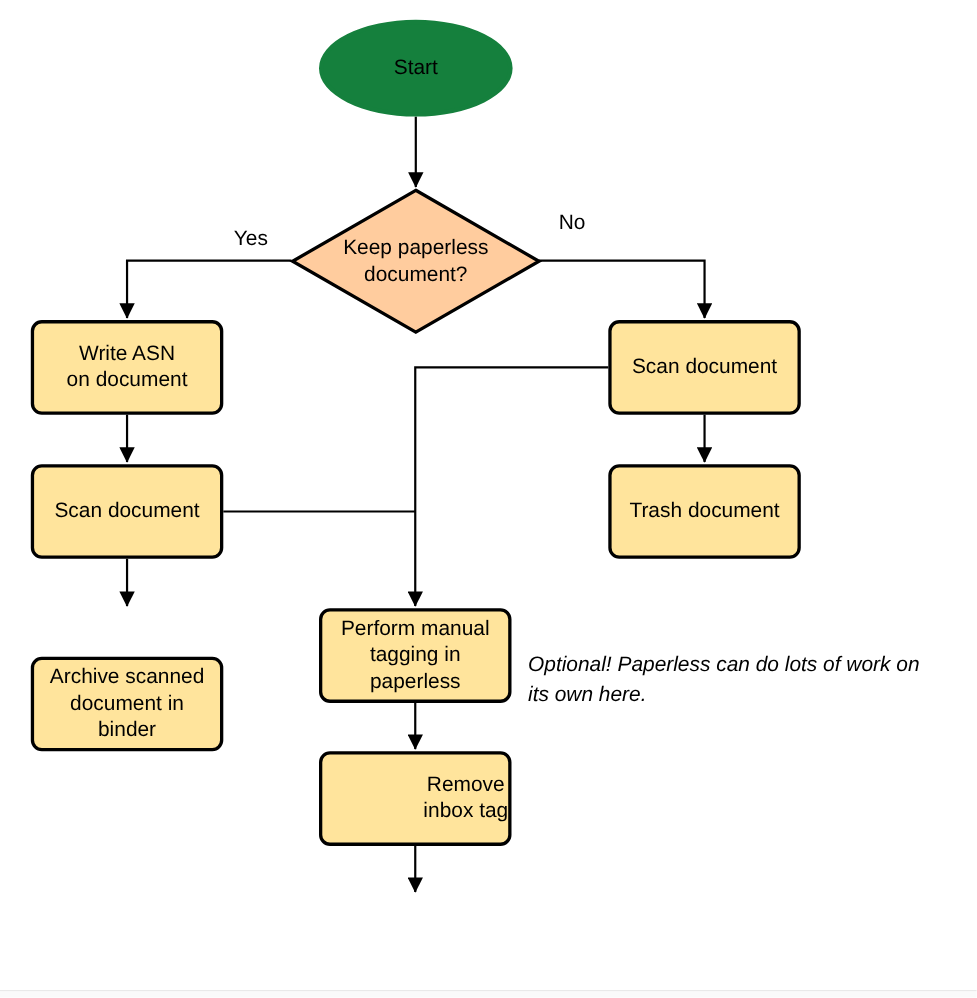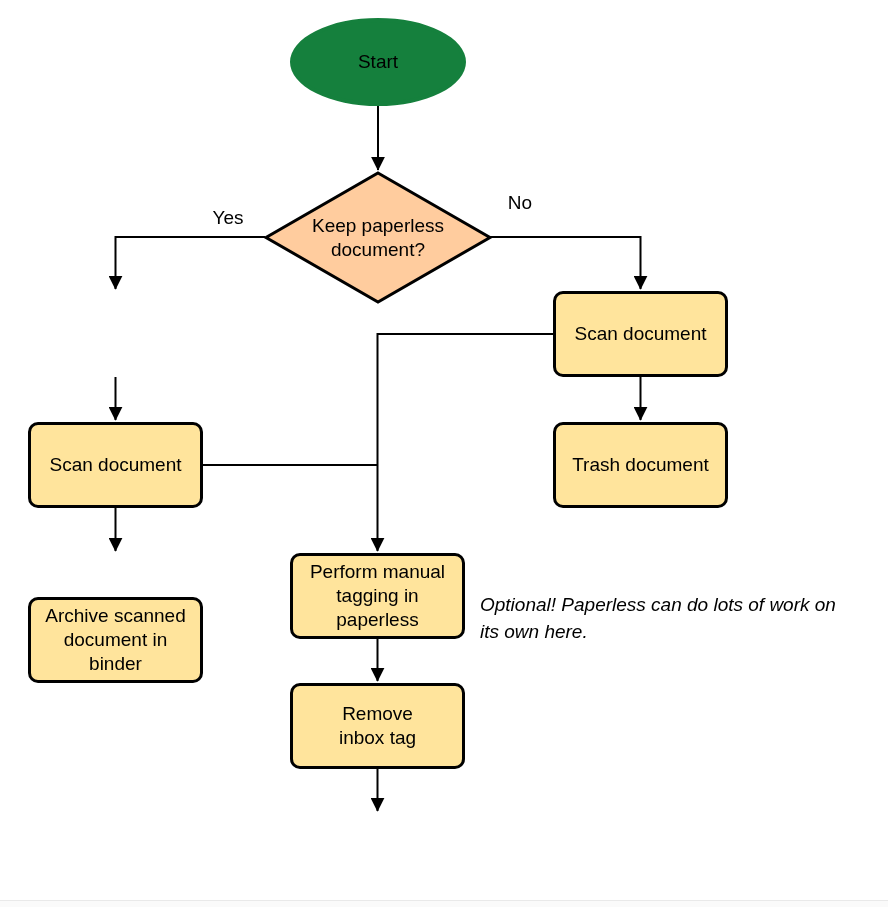--- a/index.html
+++ b/index.html
@@ -106,20 +106,24 @@
     <svg width="230" height="135">
       <polygon points="115,3 227,67.5 115,132 3,67.5" style="fill:#ffcc9e;stroke:#000000;stroke-width:3"></polygon>
     </svg>
     <span class="label">Keep paperless
 document?</span>
   </div>
 
   <div class="edge-label" style="left:205px; top:207px; width:46px;">Yes</div>
   <div class="edge-label" style="left:500px; top:192px; width:40px;">No</div>
 
+  <div class="node process" style="left:28px; top:291px;">
+    <span>Write ASN
+on document</span>
+  </div>
 
   <div class="node process" style="left:28px; top:422px;">
     <span>Scan document</span>
   </div>
 
   <div class="node process" style="left:28px; top:553px;margin-top:44px;">
     <span>Archive scanned
 document in
 binder</span>
   </div>
@@ -134,21 +138,21 @@
 
   <div class="node process" style="left:290px; top:553px;">
     <span>Perform manual
 tagging in
 paperless</span>
   </div>
 
   <div class="annotation">Optional! Paperless can do lots of work on
 its own here.</div>
 
-  <div class="node process" style="left:290px; top:683px;">
+  <div class="node process" style="left:290px; top:683px;justify-content:flex-end;">
     <span>Remove
 inbox tag</span>
   </div>
 
 
   <div class="bottom-strip"></div>
 
 </div>
 
 </body></html>

